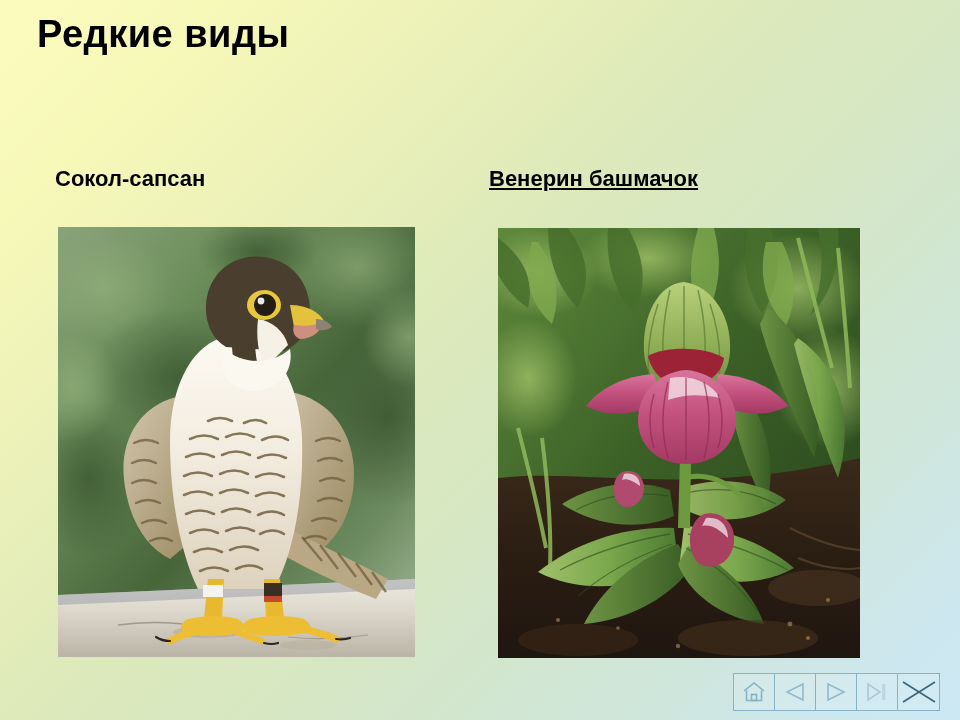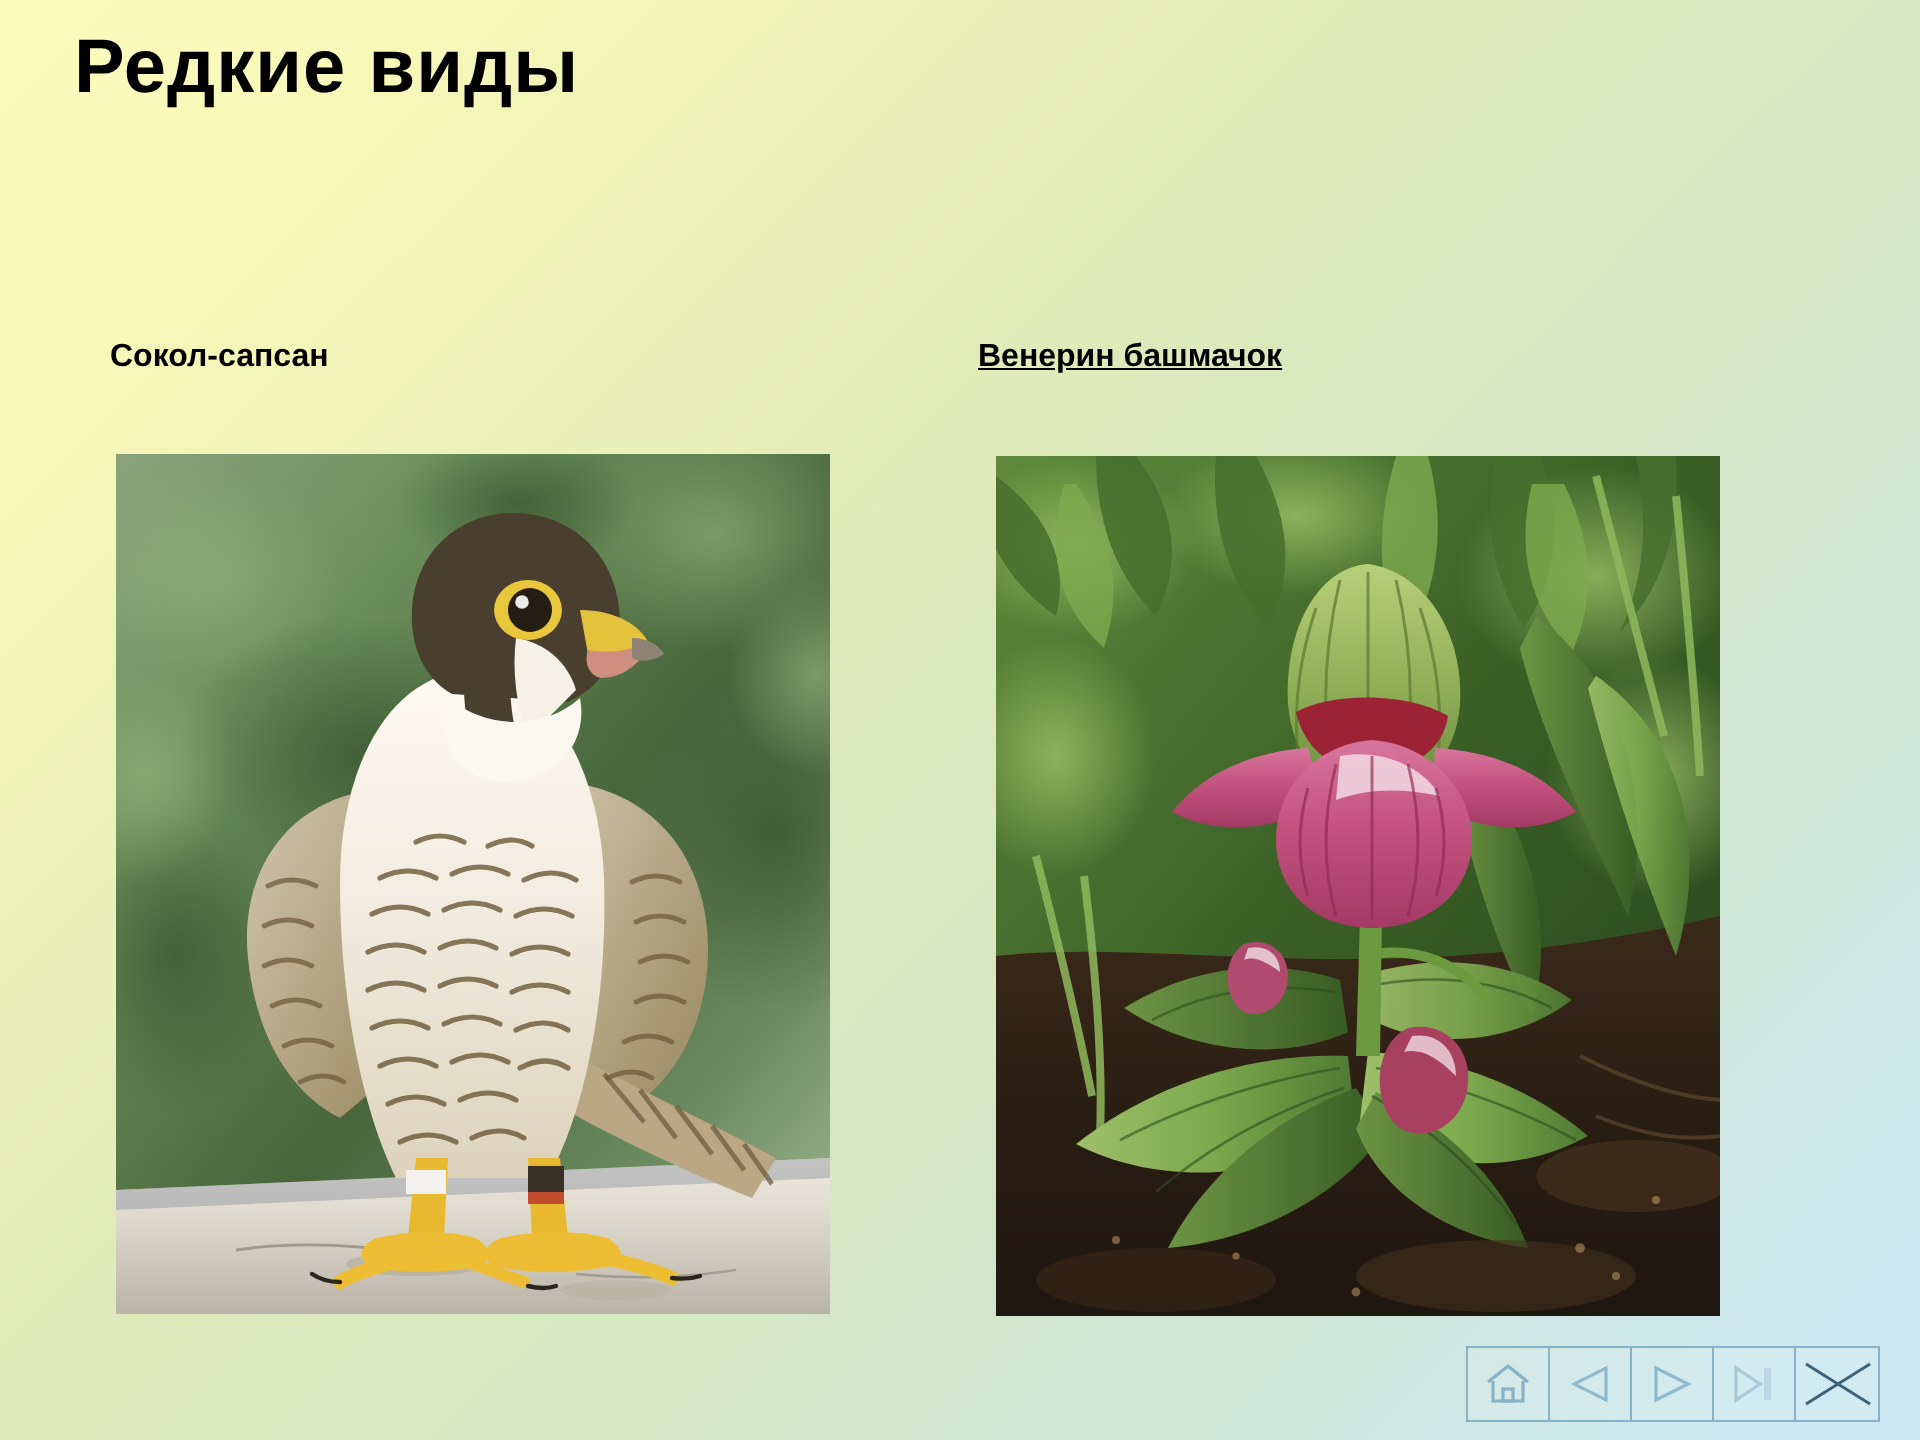--- a/index.html
+++ b/index.html
@@ -42,21 +42,21 @@
     color: #000000;
     letter-spacing: 0.5px;
     line-height: 44px;
     white-space: nowrap;
     margin-left: 37px;
   }
 
   
   .caption {
     position: absolute;
-    font-size: 16px;
+    font-size: 22px;
     font-weight: bold;
     color: #000000;
     line-height: 26px;
     white-space: nowrap;
   }
   #caption-falcon { left: 55px; top: 166px; }
   #caption-orchid { left: 489px; top: 166px; text-decoration: underline; }
 
   
   .photo {

